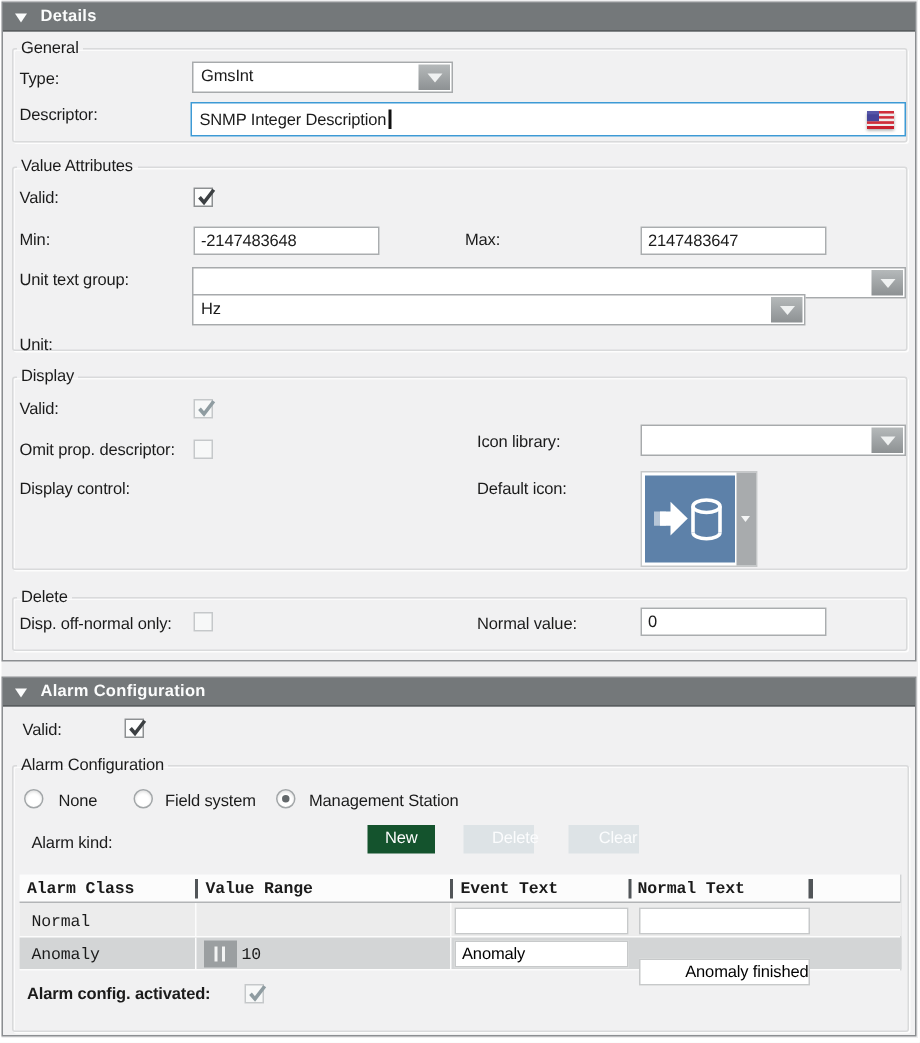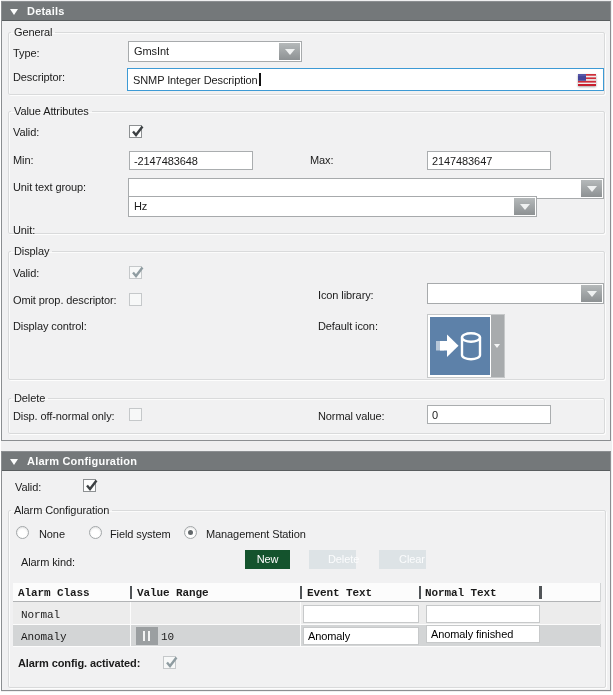--- a/index.html
+++ b/index.html
@@ -233,21 +233,21 @@
     <div class="row" style="top:42px; height:21px; background:#d3d5d6;">
       <span class="vsep" style="left:117px;"></span>
         <span class="vsep" style="left:287px;"></span>
       <span class="cell-lbl" style="left:8px; top:5px;">Anomaly</span>
       <span class="badge" style="left:123px; top:2px; width:22px; height:18px;">
         <i style="left:7px;"></i>
           <i style="left:12px;"></i>
       </span>
       <span class="cell-lbl" style="left:148px; top:5px;text-align:center;">10</span>
       <input style="left: 290px; top: 2px; width: 116px; height: 18px;" value="Anomaly">
-      <input style="left: 413px; top: 0; width: 114px; height: 18px;" value="Anomaly finished">
+      <input style="left: 413px; top: 14px; width: 114px; height: 18px; text-align: right;" value="Anomaly finished">
     </div>
   </div>
 
   <span class="lbl b" style="left:18px; top:656px;">Alarm config. activated:</span>
   <span class="cb disabled" style="left:163px; top:656px;">
     <svg width="15" height="15" viewBox="0 0 15 15">
         <path d="M3 7.5 L6 11 L12.5 2.5" fill="none" stroke="#8f9ca1" stroke-width="2.4"></path>
       </svg>
   </span>
 </div>

